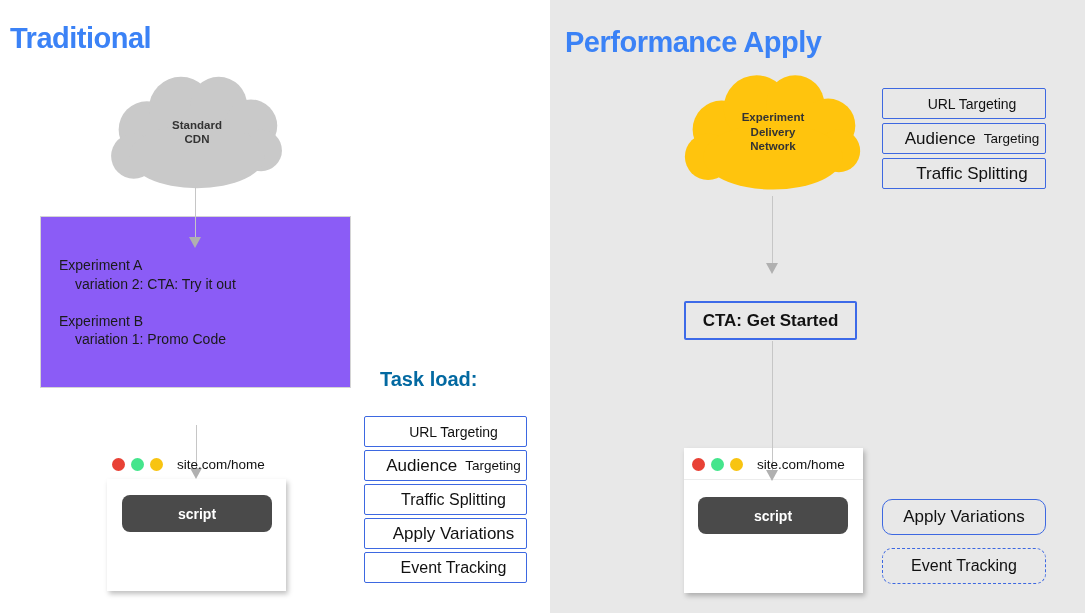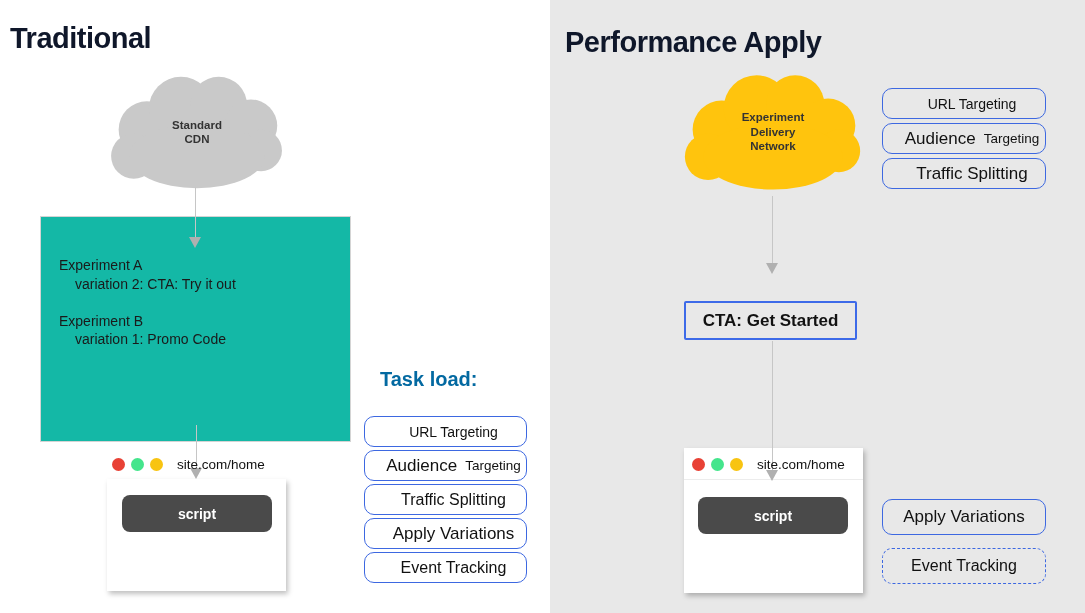--- a/index.html
+++ b/index.html
@@ -2,51 +2,51 @@
 <html><head>
 <meta charset="utf-8">
 <style>
   html,body{margin:0;padding:0;background:#fff;}
   .stage{
     position:relative;width:1085px;height:613px;overflow:hidden;
     font-family:"Liberation Sans","DejaVu Sans",sans-serif;color:#1a1a1a;background:#ffffff;
   }
   .right-bg{position:absolute;left:550px;top:0;width:535px;height:613px;background:#e8e8e8;}
 
-  .panel-title{position:absolute;font-size:29px;font-weight:700;letter-spacing:-0.5px;color:#0f172a;white-space:nowrap;}
+  .panel-title{position:absolute;font-size:29px;font-weight:700;letter-spacing:-0.5px;color:#3b82f6;white-space:nowrap;}
   .title-left{left:10px;top:22px;}
   .title-right{left:565px;top:26px;}
 
   .cloud{position:absolute;}
   .cloud svg{display:block;width:100%;height:100%;}
   .cloud .cloud-label{
     position:absolute;left:0;top:0;right:0;bottom:0;
     display:flex;flex-direction:column;align-items:center;justify-content:center;
     font-size:11.5px;font-weight:700;line-height:14.5px;color:#333;text-align:center;
   }
   .cloud-left{left:103px;top:73px;width:188px;height:118px;}
   .cloud-right{left:681px;top:68px;width:184px;height:128px;}
 
   .vline{position:absolute;width:1px;background:#c6c6c6;z-index:4;}
   .arrowhead{position:absolute;width:0;height:0;border-left:6px solid transparent;border-right:6px solid transparent;border-top:11px solid #b0b0b0;z-index:4;}
 
   .experiment-box{
-    position:absolute;left:40px;top:216px;width:311px;height:226px;
-    background:#14b8a6;border:1px solid #d4d4d4;box-sizing:border-box;
+    position:absolute;left:40px;top:216px;width:311px;height:172px;
+    background:#8b5cf6;border:1px solid #d4d4d4;box-sizing:border-box;
   }
   .exp-lines{padding:39px 0 0 18px;font-size:14px;line-height:18.5px;color:#1a1a1a;}
   .exp-lines .indent{padding-left:16px;}
   .exp-lines .spacer{height:18.5px;}
   .exp-lines b{font-weight:700;}
 
   .task-load-label{position:absolute;left:380px;top:368px;font-size:20px;font-weight:700;color:#0369a1;white-space:nowrap;}
 
   .task-box{
     display:flex;align-items:center;justify-content:center;
-    border:1.6px solid #3d68e1;border-radius:10px;box-sizing:border-box;
+    border:1.6px solid #3d68e1;border-radius:2px;box-sizing:border-box;
     color:#111;background:#fff;white-space:nowrap;padding-left:16px;
   }
   .stack-left{position:absolute;left:364px;top:416px;width:163px;}
   .stack-left .task-box{width:163px;height:31px;margin-bottom:3px;}
   .stack-right-top{position:absolute;left:882px;top:88px;width:164px;}
   .stack-right-top .task-box{width:164px;height:31px;margin-bottom:4px;background:transparent;}
   .f14{font-size:14px;}
   .f16{font-size:16px;}
   .f17{font-size:17px;}
   .aud-main{font-size:17px;}

